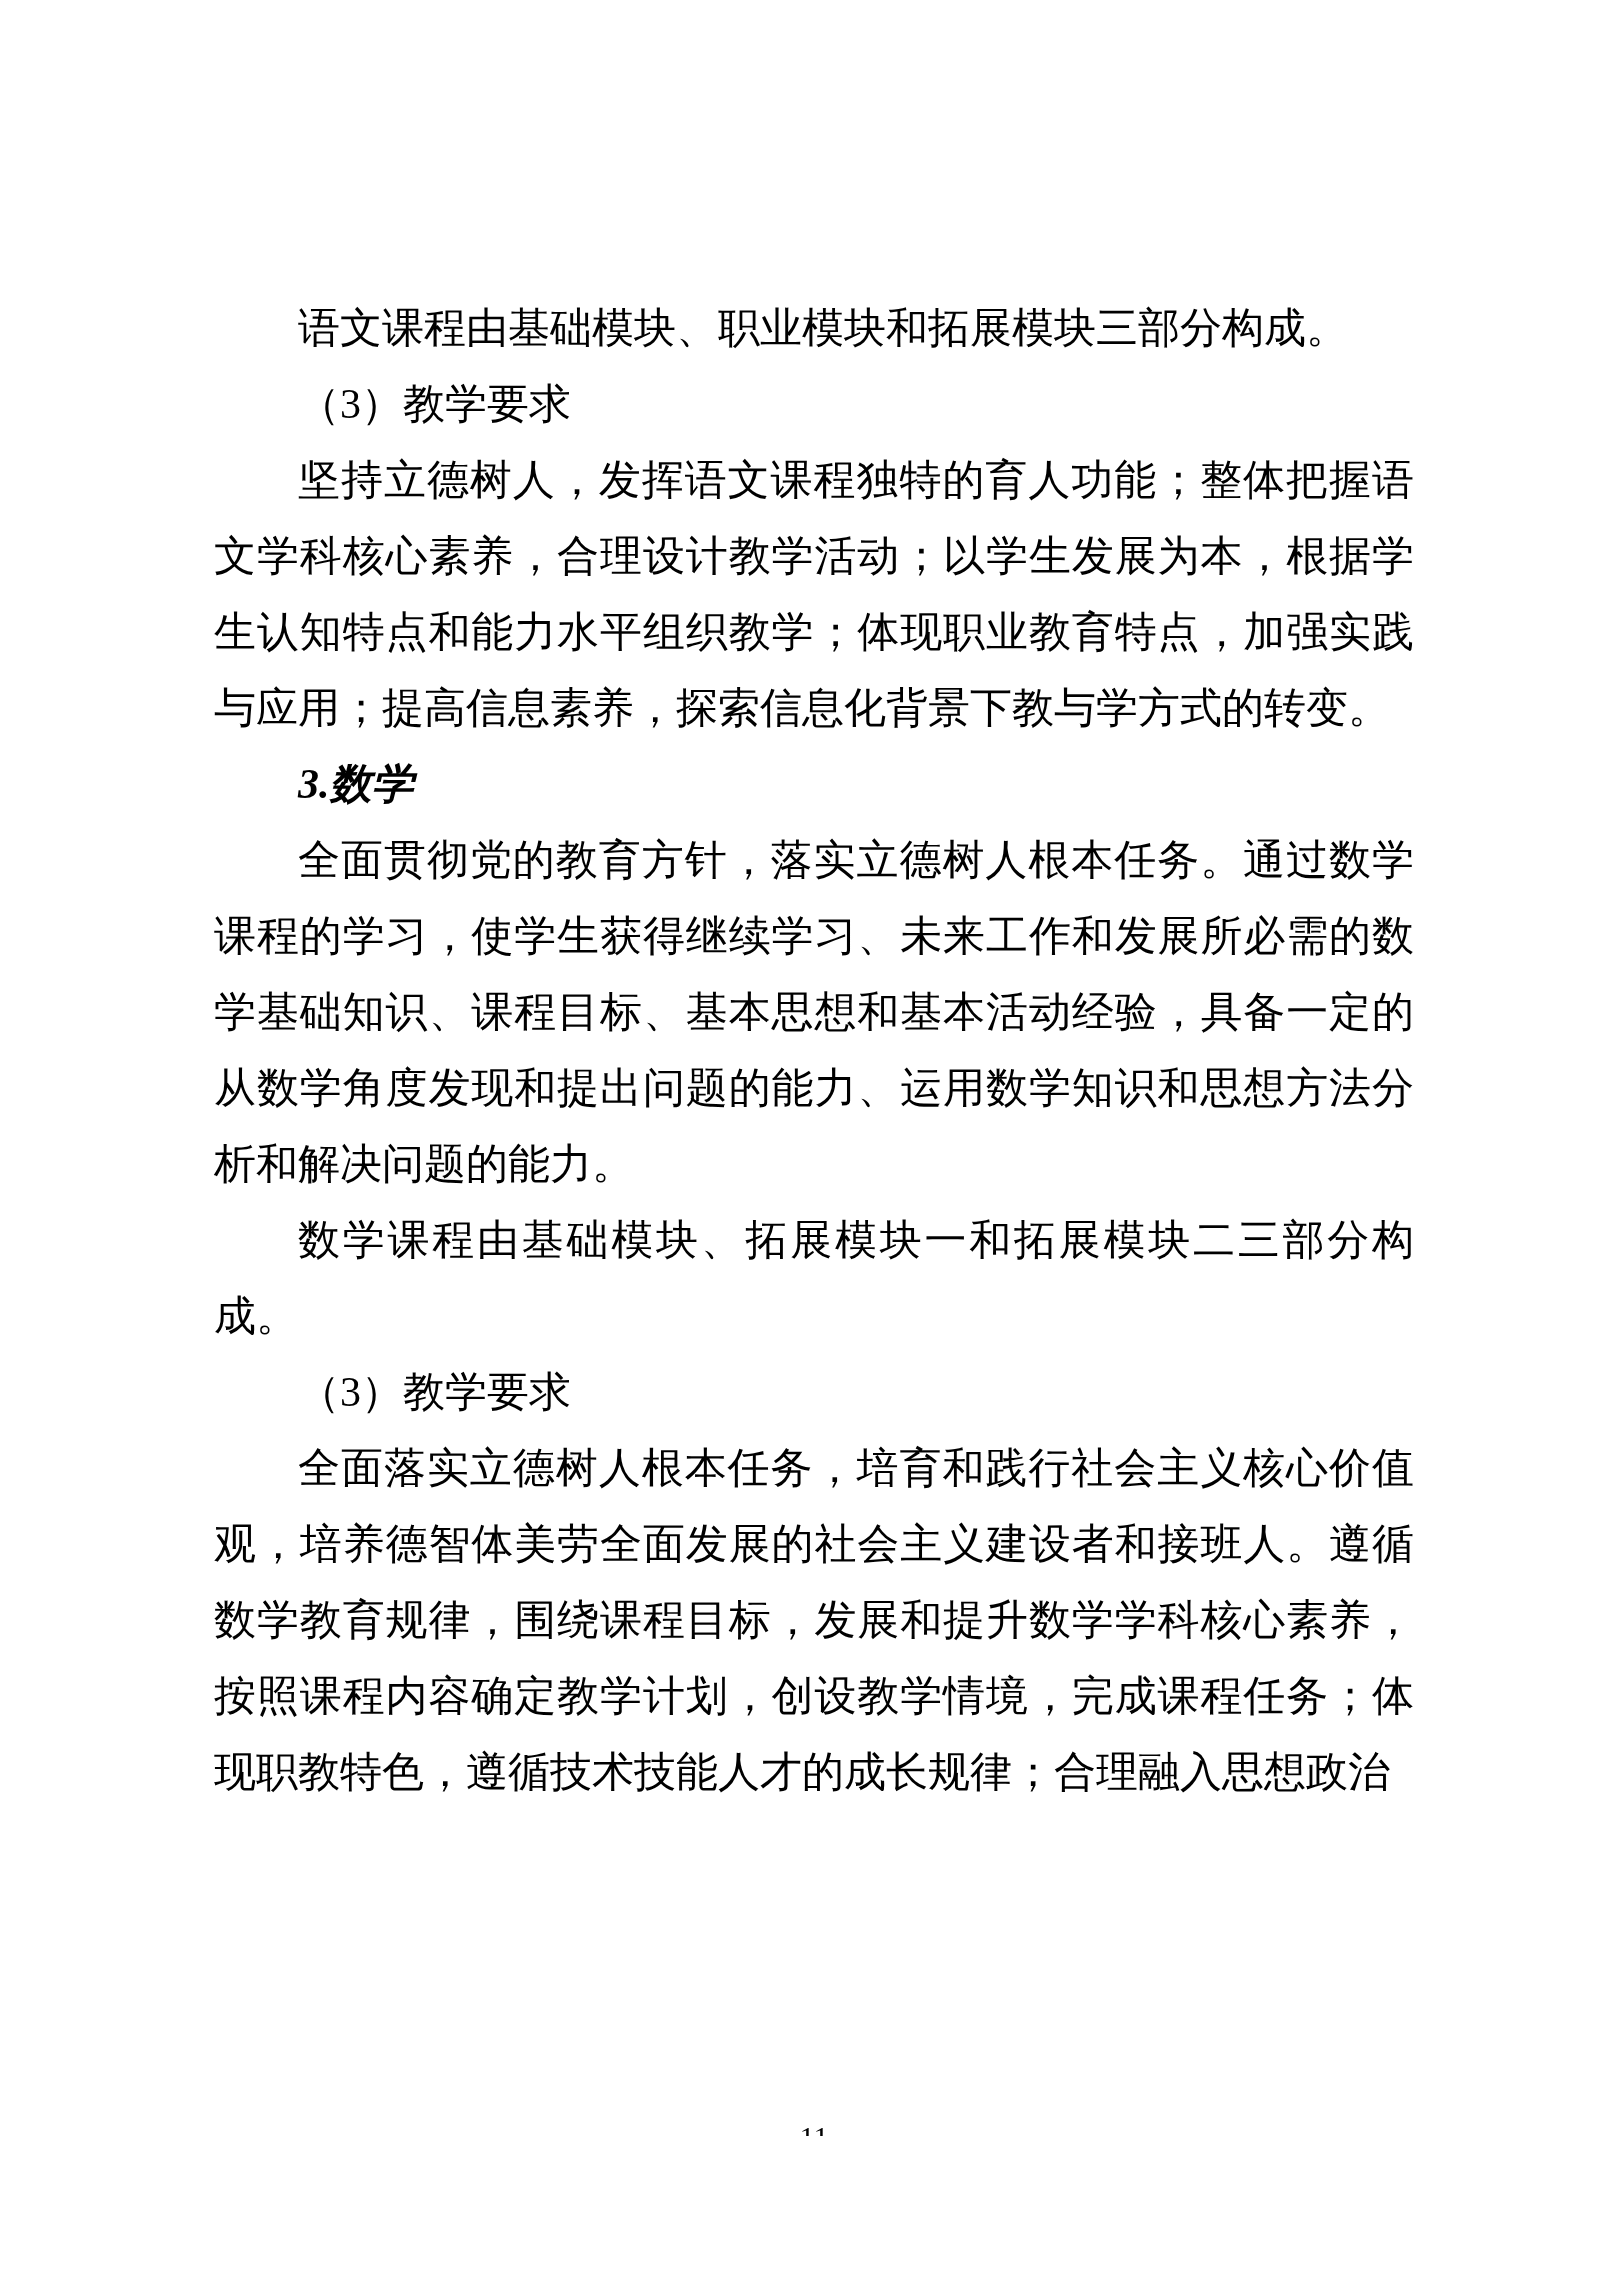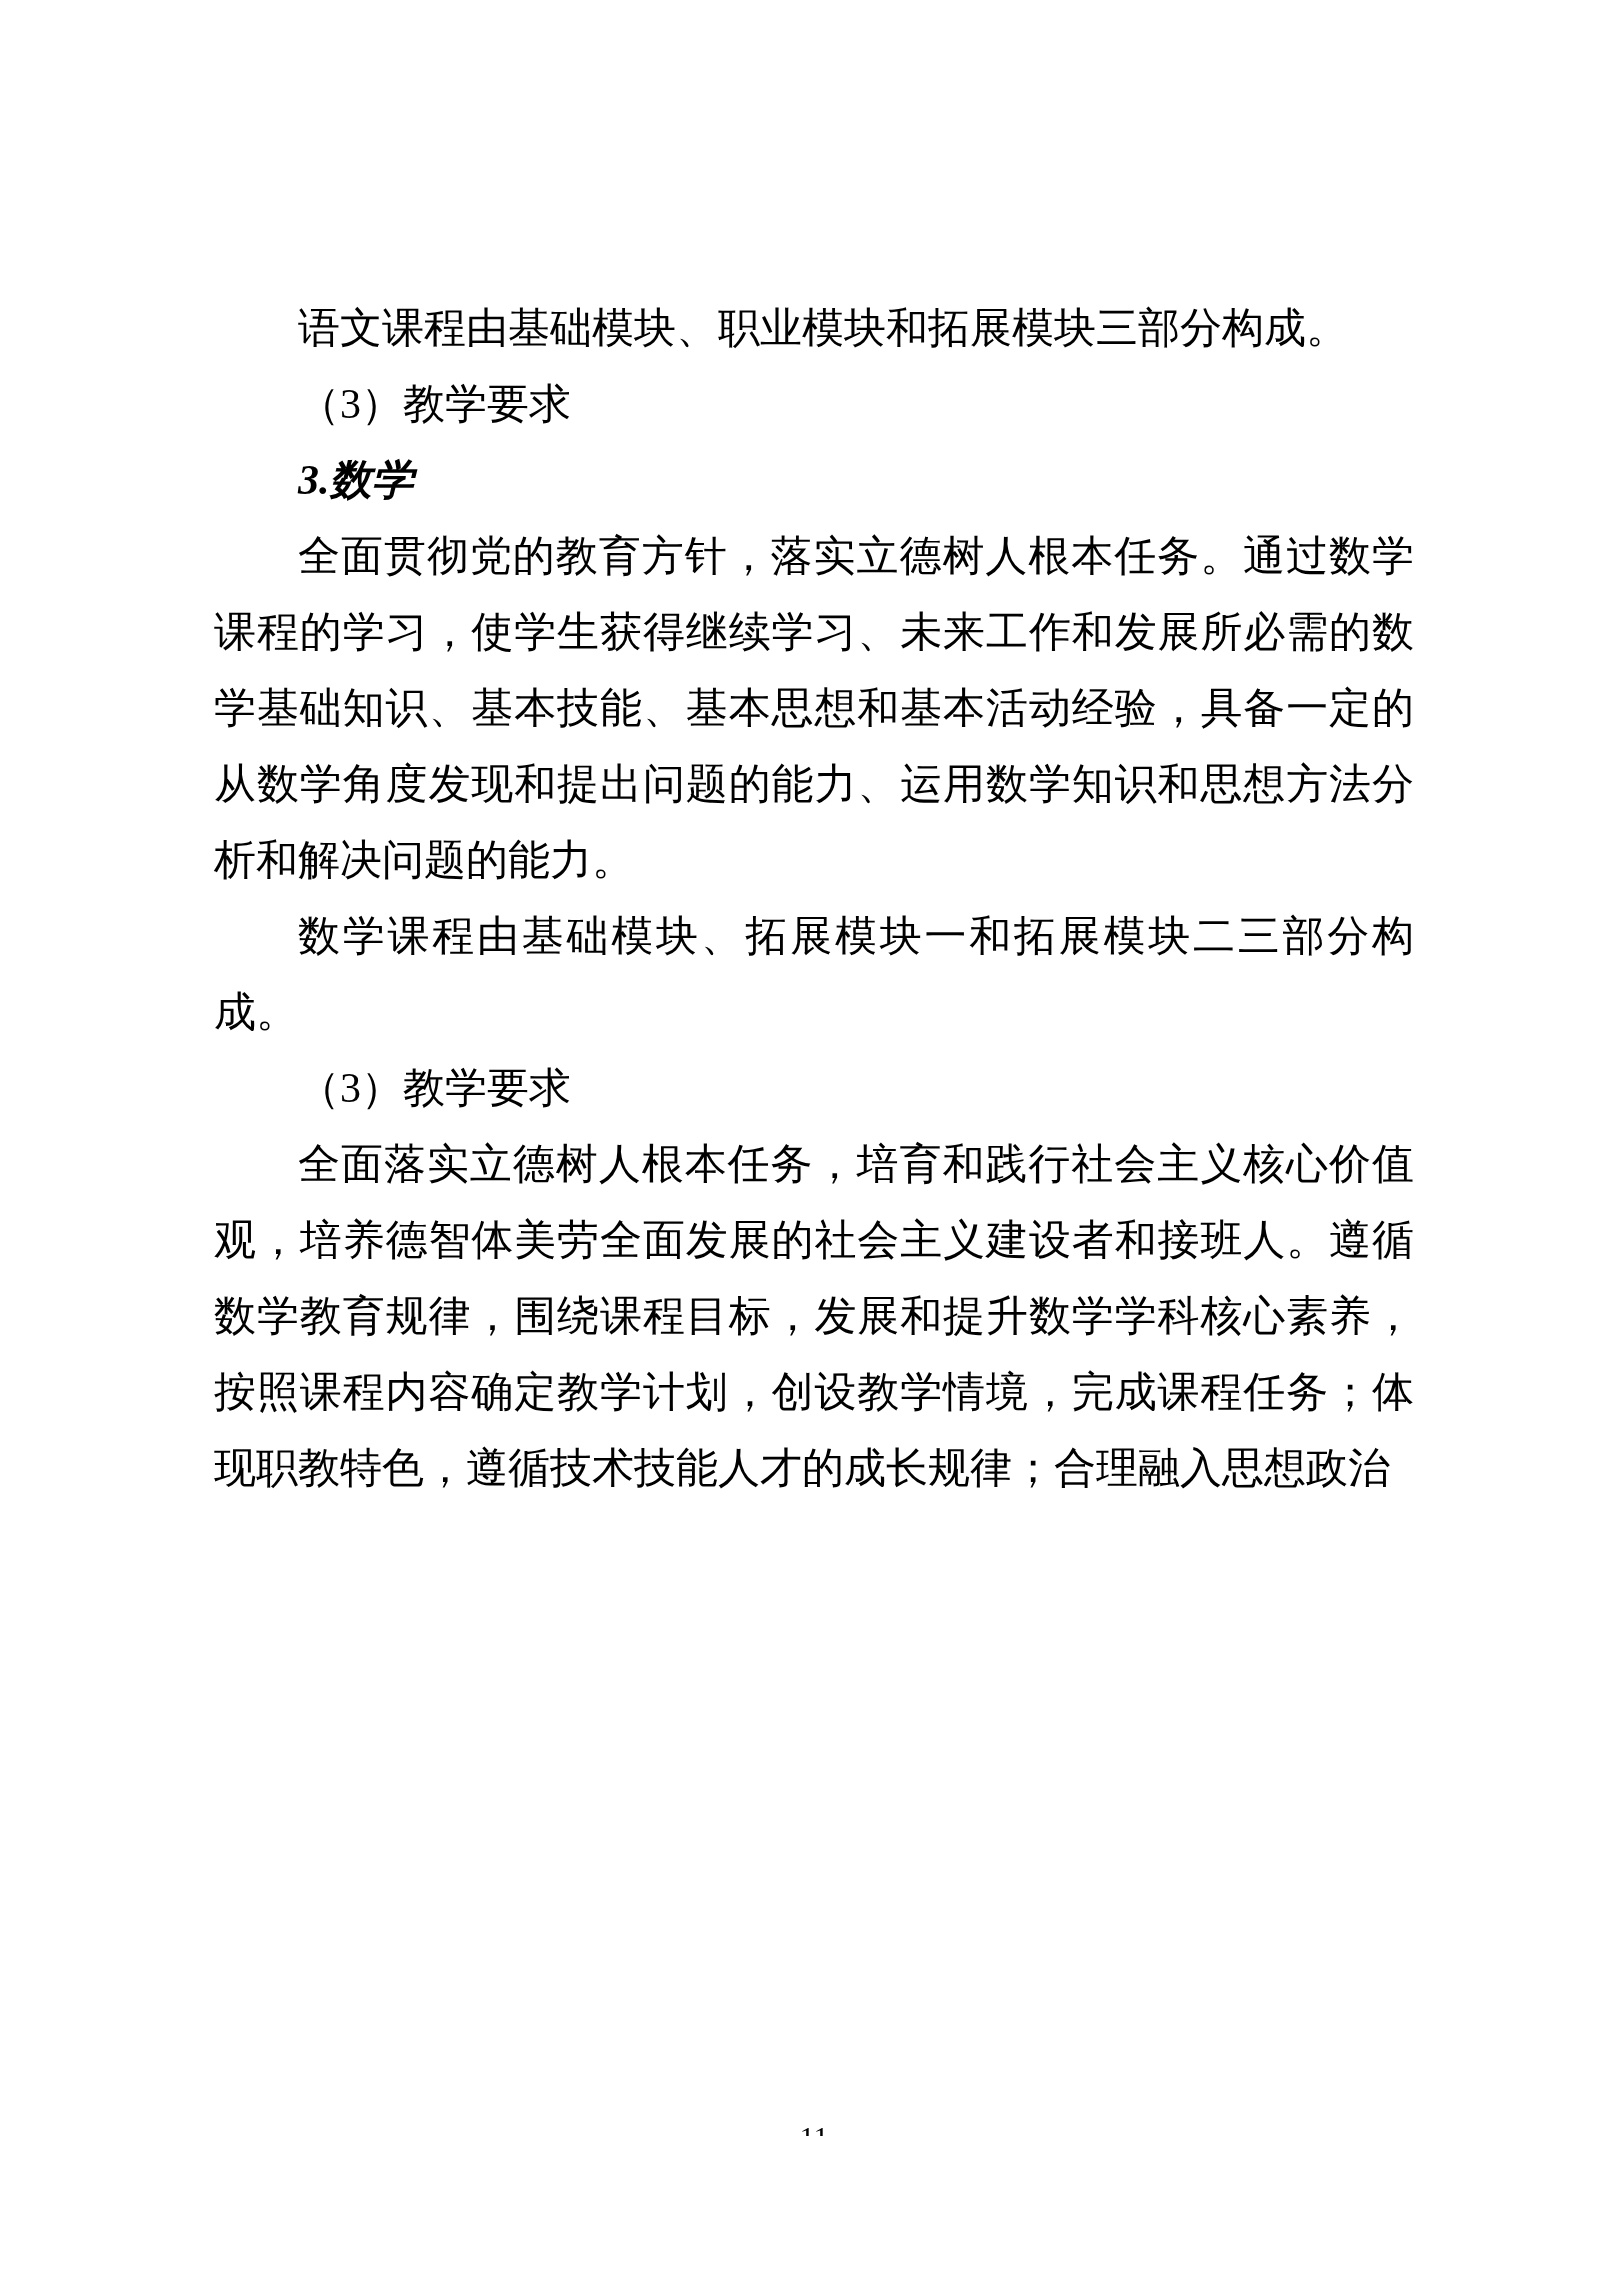--- a/index.html
+++ b/index.html
@@ -46,21 +46,22 @@
     color: #000000;
   }
 </style>
 </head>
 <body>
 
 <div class="page">
   <div class="doc-body">
       <p class="para">语文课程由基础模块、职业模块和拓展模块三部分构成。</p>
       <p class="para">（3）教学要求</p>
+      <p class="para">坚持立德树人，发挥语文课程独特的育人功能；整体把握语文学科核心素养，合理设计教学活动；以学生发展为本，根据学生认知特点和能力水平组织教学；体现职业教育特点，加强实践与应用；提高信息素养，探索信息化背景下教与学方式的转变。</p>
       <p class="para bold">3.数学</p>
-      <p class="para">全面贯彻党的教育方针，落实立德树人根本任务。通过数学课程的学习，使学生获得继续学习、未来工作和发展所必需的数学基础知识、基本技能、基本思想和基本活动经验，具备一定的从数学角度发现和提出问题的能力、运用数学知识和思想方法分析和解决问题的能力。</p>
+      <p class="para">全面贯彻党的教育方针，落实立德树人根本任务。通过数学课程的学习，使学生获得继续学习、未来工作和发展所必需的数学基础知识、课程目标、基本思想和基本活动经验，具备一定的从数学角度发现和提出问题的能力、运用数学知识和思想方法分析和解决问题的能力。</p>
       <p class="para">数学课程由基础模块、拓展模块一和拓展模块二三部分构成。</p>
       <p class="para">（3）教学要求</p>
       <p class="para">全面落实立德树人根本任务，培育和践行社会主义核心价值观，培养德智体美劳全面发展的社会主义建设者和接班人。遵循数学教育规律，围绕课程目标，发展和提升数学学科核心素养，按照课程内容确定教学计划，创设教学情境，完成课程任务；体现职教特色，遵循技术技能人才的成长规律；合理融入思想政治</p>
     </div>
   <div class="page-number">11</div>
 </div>
 
 
 </body></html>

